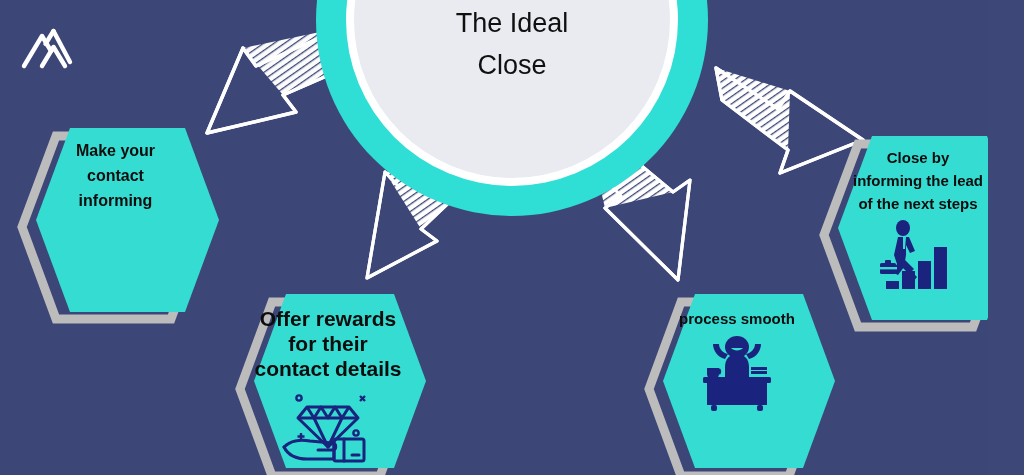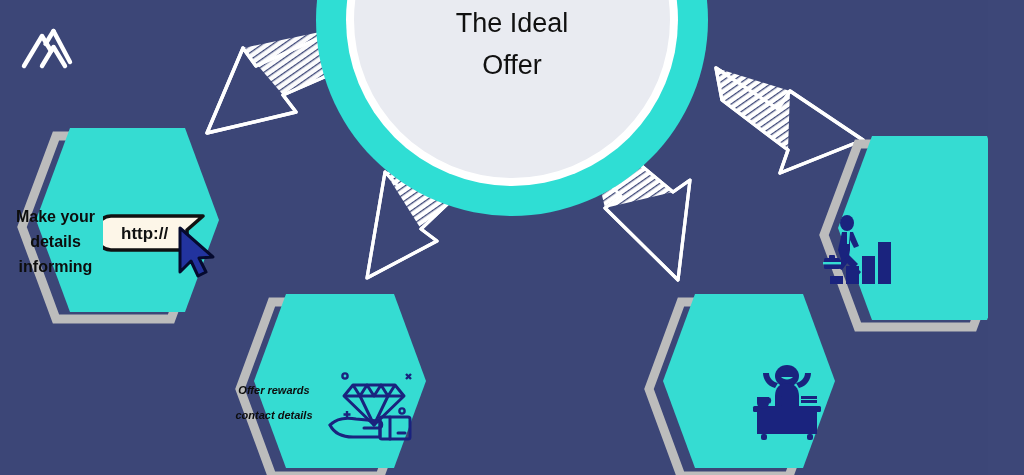--- a/index.html
+++ b/index.html
@@ -70,21 +70,21 @@
   .hex-shadow, .hex-body {
     position: absolute;
     left: 0; top: 0;
   }
   .hex-content {
     position: absolute;
     left: 0; top: 0;
     width: 100%;
     height: 100%;
     display: flex;
-    flex-direction: row;
+    flex-direction: column;
     align-items: center;
     box-sizing: border-box;
   }
   .hex-text {
     color: #0d0d0d;
     font-size: 16px;
     line-height: 25px;
     font-weight: 700;
     text-align: center;
     width: 86%;
@@ -99,21 +99,21 @@
   #card-process  { left: 637px; top: 278px;  width: 200px; height: 222px; }
   #card-close    { left: 812px; top: 118px;  width: 212px; height: 235px; }
 
   #card-website  .hex-content { padding-top: 28px; }
   #card-rewards  .hex-content { padding-top: 28px; }
   #card-process  .hex-content { padding-top: 28px; }
   #card-close    .hex-content { padding-top: 28px; }
 
   #card-website .hex-text { font-size: 16px; }
   #card-close   .hex-text { font-size: 15px; line-height: 23px; }
-  #card-rewards .hex-text { font-size: 11px; line-height: 25px; font-style: italic; }
+  #card-rewards .hex-text { font-size: 21px; line-height: 25px; }
   #card-process .hex-text { font-size: 15px; line-height: 25px; }
 </style>
 </head>
 <body>
 
 <div id="stage">
 
   <div id="logo">
     <svg viewBox="0 0 56 50" width="56" height="50">
       <g fill="none" stroke="#ffffff" stroke-width="4.4" stroke-linejoin="round" stroke-linecap="round">
@@ -161,58 +161,50 @@
   <div id="center-circle">
     <svg viewBox="0 0 400 400" width="400" height="400">
       <circle cx="200" cy="200" r="196" fill="#2fded4"></circle>
       <circle cx="200" cy="200" r="166" fill="#ffffff"></circle>
       <circle cx="200" cy="200" r="158" fill="#e9ebf1"></circle>
     </svg>
   </div>
 
   <div id="center-title">
     <div class="tline">The Ideal</div>
-    <div class="tline">Offer</div>
+    <div class="tline">Close</div>
   </div>
 
   <div class="hex-card" id="card-website">
     <svg class="hex-shadow" width="215" height="235" viewBox="0 0 215 235">
       <polygon points="48,26 163,26 197,117 163,209 48,209 14,117" fill="none" stroke="#bcbcbc" stroke-width="9"></polygon>
     </svg>
     <svg class="hex-body" width="215" height="235" viewBox="0 0 215 235">
       <polygon points="62,18 177,18 211,110 177,202 62,202 28,110" fill="#35dcd2"></polygon>
     </svg>
     <div class="hex-content">
       <div class="hex-text">
         <div>Make your</div>
-        <div>details</div>
+        <div>contact</div>
         <div>informing</div>
-      </div>
-      <div class="hex-icon">
-        <svg width="120" height="72" viewBox="0 0 120 72">
-          <path d="M8,10 h78 l14,0 -16,14 0,20 -76,0 a14,14 0 0 1 -14,-14 v-6 a14,14 0 0 1 14,-14 z" fill="#fdf6e8" stroke="#111111" stroke-width="3.6" stroke-linejoin="round"></path>
-          <text x="18" y="33" font-family="'Liberation Sans', sans-serif" font-size="17" font-weight="700" fill="#111111">http://</text>
-          <g fill="#22339e" stroke="#050a2e" stroke-width="3" stroke-linejoin="round">
-            <path d="M77,22 L77,66 L88,55 L95,70 L103,66 L96,52 L110,51 Z"></path>
-          </g>
-        </svg>
       </div>
     </div>
   </div>
 
   <div class="hex-card" id="card-rewards">
     <svg class="hex-shadow" width="200" height="222" viewBox="0 0 200 222">
       <polygon points="44,24 152,24 184,111 152,198 44,198 12,111" fill="none" stroke="#bcbcbc" stroke-width="9"></polygon>
     </svg>
     <svg class="hex-body" width="200" height="222" viewBox="0 0 200 222">
       <polygon points="58,16 166,16 198,103 166,190 58,190 26,103" fill="#35dcd2"></polygon>
     </svg>
     <div class="hex-content">
       <div class="hex-text">
         <div>Offer rewards</div>
+        <div>for their</div>
         <div>contact details</div>
       </div>
       <div class="hex-icon">
         <svg width="108" height="80" viewBox="0 0 108 80">
           <g stroke="#1a237e" stroke-width="3" fill="none" stroke-linejoin="round">
             <path d="M33,22 L75,22 L84,33 L54,62 L24,33 Z"></path>
             <path d="M24,33 L84,33"></path>
             <path d="M33,22 L40,33 L47,22 L54,33 L61,22 L68,33 L75,22"></path>
             <path d="M40,33 L54,62 L68,33"></path>
           </g>
@@ -236,20 +228,21 @@
 
   <div class="hex-card" id="card-process">
     <svg class="hex-shadow" width="200" height="222" viewBox="0 0 200 222">
       <polygon points="44,24 152,24 184,111 152,198 44,198 12,111" fill="none" stroke="#bcbcbc" stroke-width="9"></polygon>
     </svg>
     <svg class="hex-body" width="200" height="222" viewBox="0 0 200 222">
       <polygon points="58,16 166,16 198,103 166,190 58,190 26,103" fill="#35dcd2"></polygon>
     </svg>
     <div class="hex-content">
       <div class="hex-text">
+        <div>process smooth</div>
       </div>
       <div class="hex-icon">
         <svg width="100" height="78" viewBox="0 0 100 78">
           <g fill="#1a237e">
             <ellipse cx="50" cy="12" rx="12" ry="11"></ellipse>
             <path d="M44,13 a7,5 0 0 0 12,0 z" fill="#35dcd2"></path>
             <path d="M38,32 c0,-8 5,-13 12,-13 c7,0 12,5 12,13 l0,10 l-24,0 z"></path>
             <path d="M38,24 C30,22 26,15 26,9 l6,0 c0,5 4,9 9,10 z"></path>
             <path d="M62,24 C70,22 74,15 74,9 l-6,0 c0,5 -4,9 -9,10 z"></path>
             <rect x="16" y="42" width="68" height="6" rx="1.5"></rect>
@@ -268,20 +261,25 @@
   </div>
 
   <div class="hex-card" id="card-close">
     <svg class="hex-shadow" width="212" height="235" viewBox="0 0 212 235">
       <polygon points="46,26 161,26 195,117 161,209 46,209 12,117" fill="none" stroke="#bcbcbc" stroke-width="9"></polygon>
     </svg>
     <svg class="hex-body" width="212" height="235" viewBox="0 0 212 235">
       <polygon points="60,18 175,18 209,110 175,202 60,202 26,110" fill="#35dcd2"></polygon>
     </svg>
     <div class="hex-content">
+      <div class="hex-text">
+        <div>Close by</div>
+        <div>informing the lead</div>
+        <div>of the next steps</div>
+      </div>
       <div class="hex-icon">
         <svg width="100" height="72" viewBox="0 0 100 72">
           <g fill="#1a237e">
             <ellipse cx="35" cy="9" rx="7" ry="8"></ellipse>
             <path d="M30,18 l11,0 l6,14 l-5,2 l-4,-8 l0,10 l-12,0 z"></path>
             <path d="M35,18 l3,0 l-1,12 l-2,0 z" fill="#35dcd2"></path>
             <path d="M26,36 l12,0 l-2,12 l-6,8 l-6,-3 l5,-8 z"></path>
             <path d="M36,40 l10,10 l-5,5 l-9,-9 z"></path>
             <path d="M41,50 l8,8 l-4,5 l-9,-8 z"></path>
             <rect x="12" y="44" width="16" height="11" rx="1.5"></rect>

